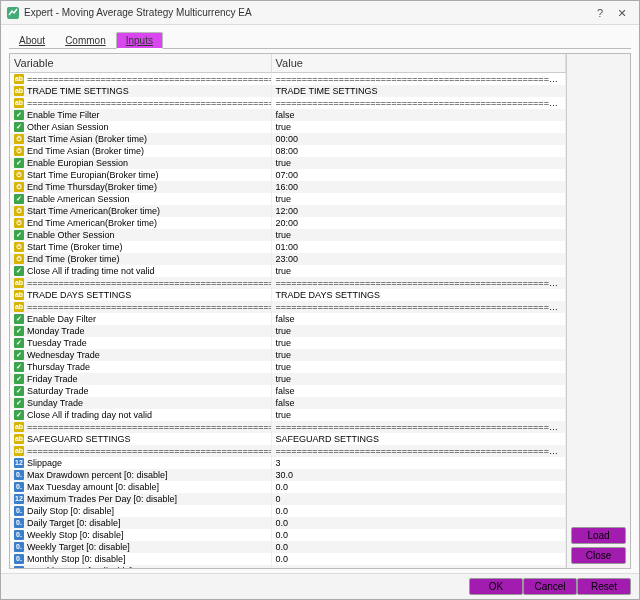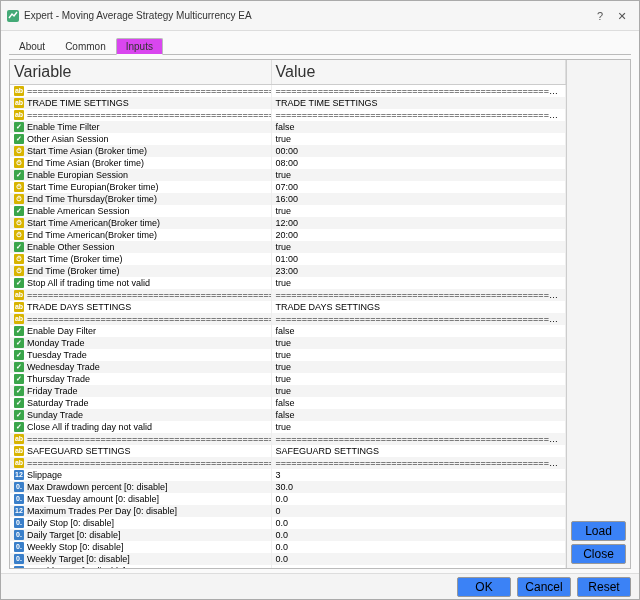--- a/index.html
+++ b/index.html
@@ -13,21 +13,21 @@
   }
   .window {
     width: 640px;
     height: 600px;
     background: #fafafa;
     border: 1px solid #aaa;
     display: flex;
     flex-direction: column;
   }
   .titlebar {
-    height: 30px;
+    height: 24px;
     display: flex;
     align-items: center;
     padding: 0 6px;
     background: #f6f6f6;
     border-bottom: 1px solid #ddd;
   }
   .titlebar .icon { width:12px; height:12px; margin-right:5px; }
   .titlebar .icon svg { display:block; }
   .titlebar .title { flex:1; font-size:10px; color:#333; }
   .titlebar .tb-btn { width:22px; text-align:center; color:#555; font-size:11px; line-height:22px; }
@@ -35,41 +35,42 @@
   .tabs { display:flex; border-bottom:1px solid #bbb; height:18px; }
   .tab {
     padding: 2px 9px 4px 9px;
     font-size:10px;
     color:#333;
     border:1px solid transparent;
     border-bottom:none;
     position:relative;
     top:1px;
     background:transparent;
+    text-decoration:underline;
   }
   .tab.active {
     border:1px solid #bbb;
     border-bottom:1px solid #fafafa;
     background:#d946ef;
     border-radius:2px 2px 0 0;
   }
   .grid-wrap {
     flex:1;
     border:1px solid #bbb;
     margin-top:4px;
     display:flex;
     overflow:hidden;
     background:#fff;
   }
   .grid-scroll { flex:1; overflow-y:auto; overflow-x:hidden; }
   table { width:100%; border-collapse:collapse; table-layout:fixed; }
   th {
     text-align:left;
     font-weight:400;
-    font-size:16px;
+    font-size:11px;
     color:#333;
     padding:3px 4px;
     background:#f6f6f6;
     border-bottom:1px solid #ccc;
     border-right:1px solid #ddd;
     position:sticky;
     top:0;
   }
   td {
     padding:0 4px;
@@ -101,33 +102,32 @@
     border-left:1px solid #ccc;
     background:#f4f4f4;
     display:flex;
     flex-direction:column;
     justify-content:flex-end;
     padding:4px;
     gap:3px;
   }
   .side-col::before { content:""; flex:1; }
   .btn {
-    font-size:12px;
+    font-size:10px;
     padding:2px 0;
     text-align:center;
     border:1px solid #999;
-    background:#3b82f6;
+    background:#a21caf;
     border-radius:2px;
   }
   .footer {
     height:26px;
     display:flex;
     justify-content:flex-end;
     align-items:center;
-    gap:6px;
     padding:0 8px;
     border-top:1px solid #ddd;
     background:#f4f4f4;
   }
   .footer .btn { width:54px; }
 </style>
 </head>
 <body>
 
 <div class="window">
@@ -307,21 +307,21 @@
                     <span class="type-ico t-time">⏱</span>
                     <span>End Time (Broker time)</span>
                   </div>
                 </td>
                 <td>23:00</td>
               </tr>
               <tr>
                 <td>
                   <div class="var-cell">
                     <span class="type-ico t-bool">✓</span>
-                    <span>Stop All if trading time not valid</span>
+                    <span>Close All if trading time not valid</span>
                   </div>
                 </td>
                 <td>true</td>
               </tr>
               <tr>
                 <td>
                   <div class="var-cell">
                     <span class="type-ico t-str">ab</span>
                     <span>========================================================================</span>
                   </div>

